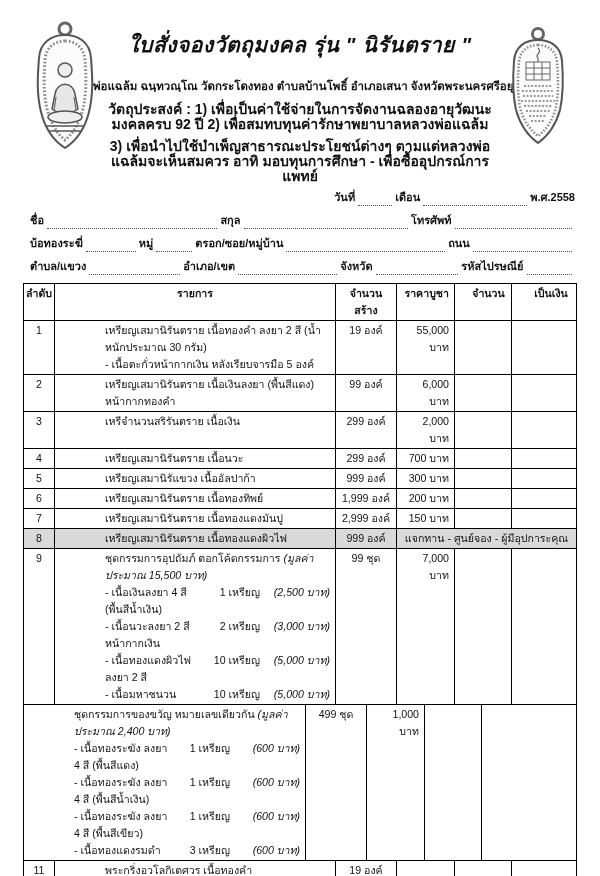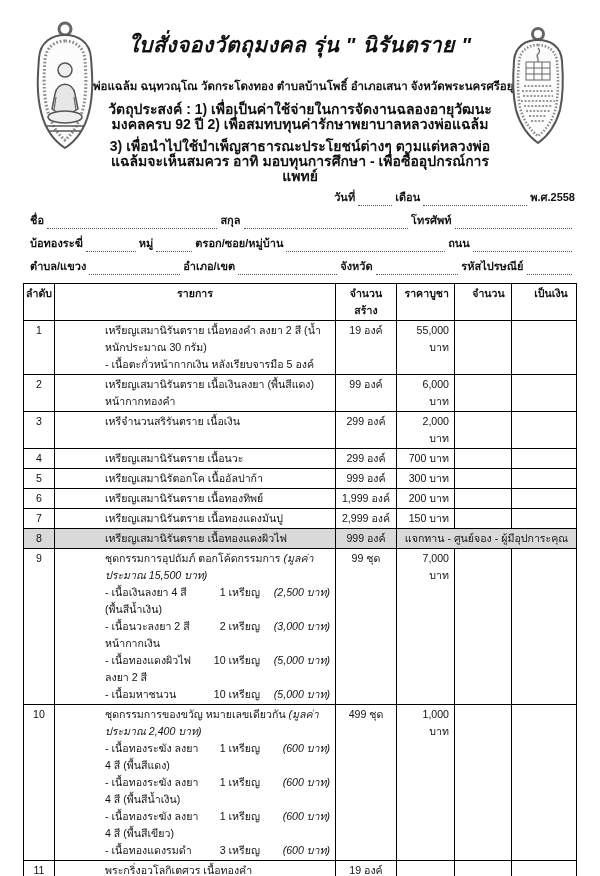--- a/index.html
+++ b/index.html
@@ -182,21 +182,21 @@
           </div>
           <div class="cell c-qty">299 องค์</div>
           <div class="cell c-price">700 บาท</div>
           <div class="cell c-amt"></div>
           <div class="cell c-sum"></div>
         </div>
         <div class="trow">
           <div class="cell c-no">5</div>
           <div class="cell c-desc">
             <div class="sl">
-              <span class="sl-t">เหรียญเสมานิรัตอกโค เนื้ออัลปาก้า</span>
+              <span class="sl-t">เหรียญเสมานิรัแขวง เนื้ออัลปาก้า</span>
             </div>
           </div>
           <div class="cell c-qty">999 องค์</div>
           <div class="cell c-price">300 บาท</div>
           <div class="cell c-amt"></div>
           <div class="cell c-sum"></div>
         </div>
         <div class="trow">
           <div class="cell c-no">6</div>
           <div class="cell c-desc">
@@ -257,21 +257,20 @@
               <span class="sl-q">10 เหรียญ</span>
               <span class="sl-p em">(5,000 บาท)</span>
             </div>
           </div>
           <div class="cell c-qty">99 ชุด</div>
           <div class="cell c-price">7,000 บาท</div>
           <div class="cell c-amt"></div>
           <div class="cell c-sum"></div>
         </div>
         <div class="trow">
-          <div class="cell c-no">10</div>
           <div class="cell c-desc">
             <div class="sl">
               <span class="sl-t">ชุดกรรมการของขวัญ หมายเลขเดียวกัน<span class="em"> (มูลค่าประมาณ 2,400 บาท)</span></span>
             </div>
             <div class="sl">
               <span class="sl-t">- เนื้อทองระฆัง ลงยา 4 สี (พื้นสีแดง)</span>
               <span class="sl-q">1 เหรียญ</span>
               <span class="sl-p em">(600 บาท)</span>
             </div>
             <div class="sl">

